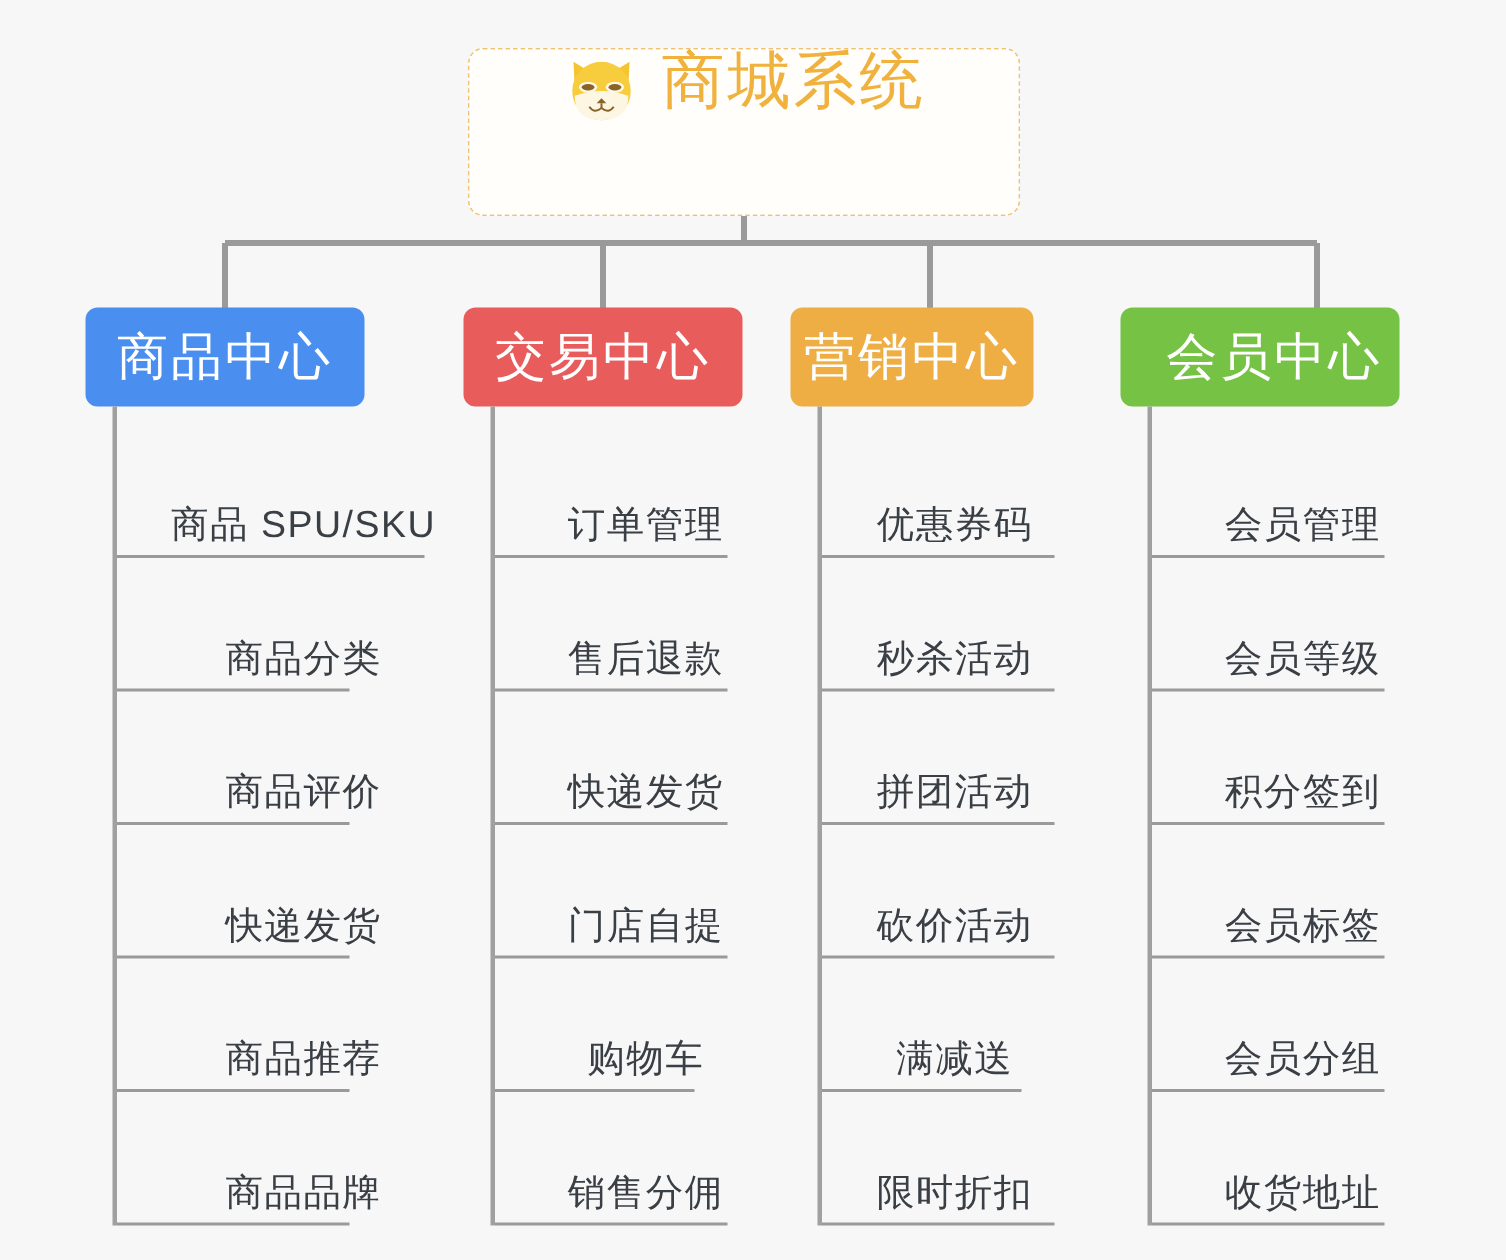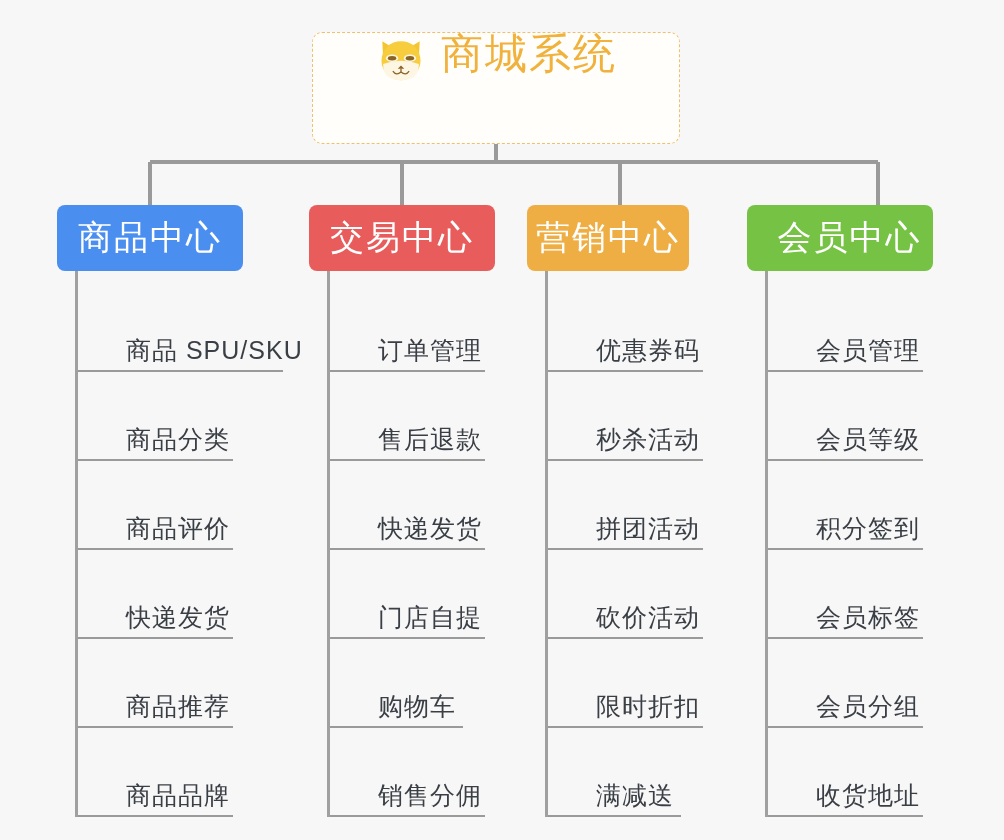--- a/index.html
+++ b/index.html
@@ -93,21 +93,22 @@
     position: relative;
     margin-left: 18px;
     padding-top: 12px;
     border-left: 3px solid #a0a0a0;
   }
   .leaf-item {
     position: relative;
     height: 89px;
     display: flex;
     align-items: flex-end;
-    padding-left: 48px;
+    padding-left: 36px;
+    justify-content: center;
   }
   .leaf-underline {
     position: absolute;
     left: 0;
     bottom: 0;
     height: 2px;
     background: #9a9a9a;
   }
   .leaf-label {
     font-size: 25px;
@@ -234,27 +235,27 @@
       </div>
       <div class="leaf-item">
         <div class="leaf-underline" style="width:155px"></div>
         <span class="leaf-label">拼团活动</span>
       </div>
       <div class="leaf-item">
         <div class="leaf-underline" style="width:155px"></div>
         <span class="leaf-label">砍价活动</span>
       </div>
       <div class="leaf-item">
-        <div class="leaf-underline" style="width:155px"></div>
-        <span class="leaf-label">限时折扣</span>
-      </div>
-      <div class="leaf-item">
         <div class="leaf-underline" style="width:133px"></div>
         <span class="leaf-label">满减送</span>
       </div>
+      <div class="leaf-item">
+        <div class="leaf-underline" style="width:155px"></div>
+        <span class="leaf-label">限时折扣</span>
+      </div>
     </div>
   </div>
 
   <div class="branch branch-3">
     <div class="branch-header">会员中心</div>
     <div class="leaf-list">
       <div class="leaf-item">
         <div class="leaf-underline" style="width:155px"></div>
         <span class="leaf-label">会员管理</span>
       </div>

